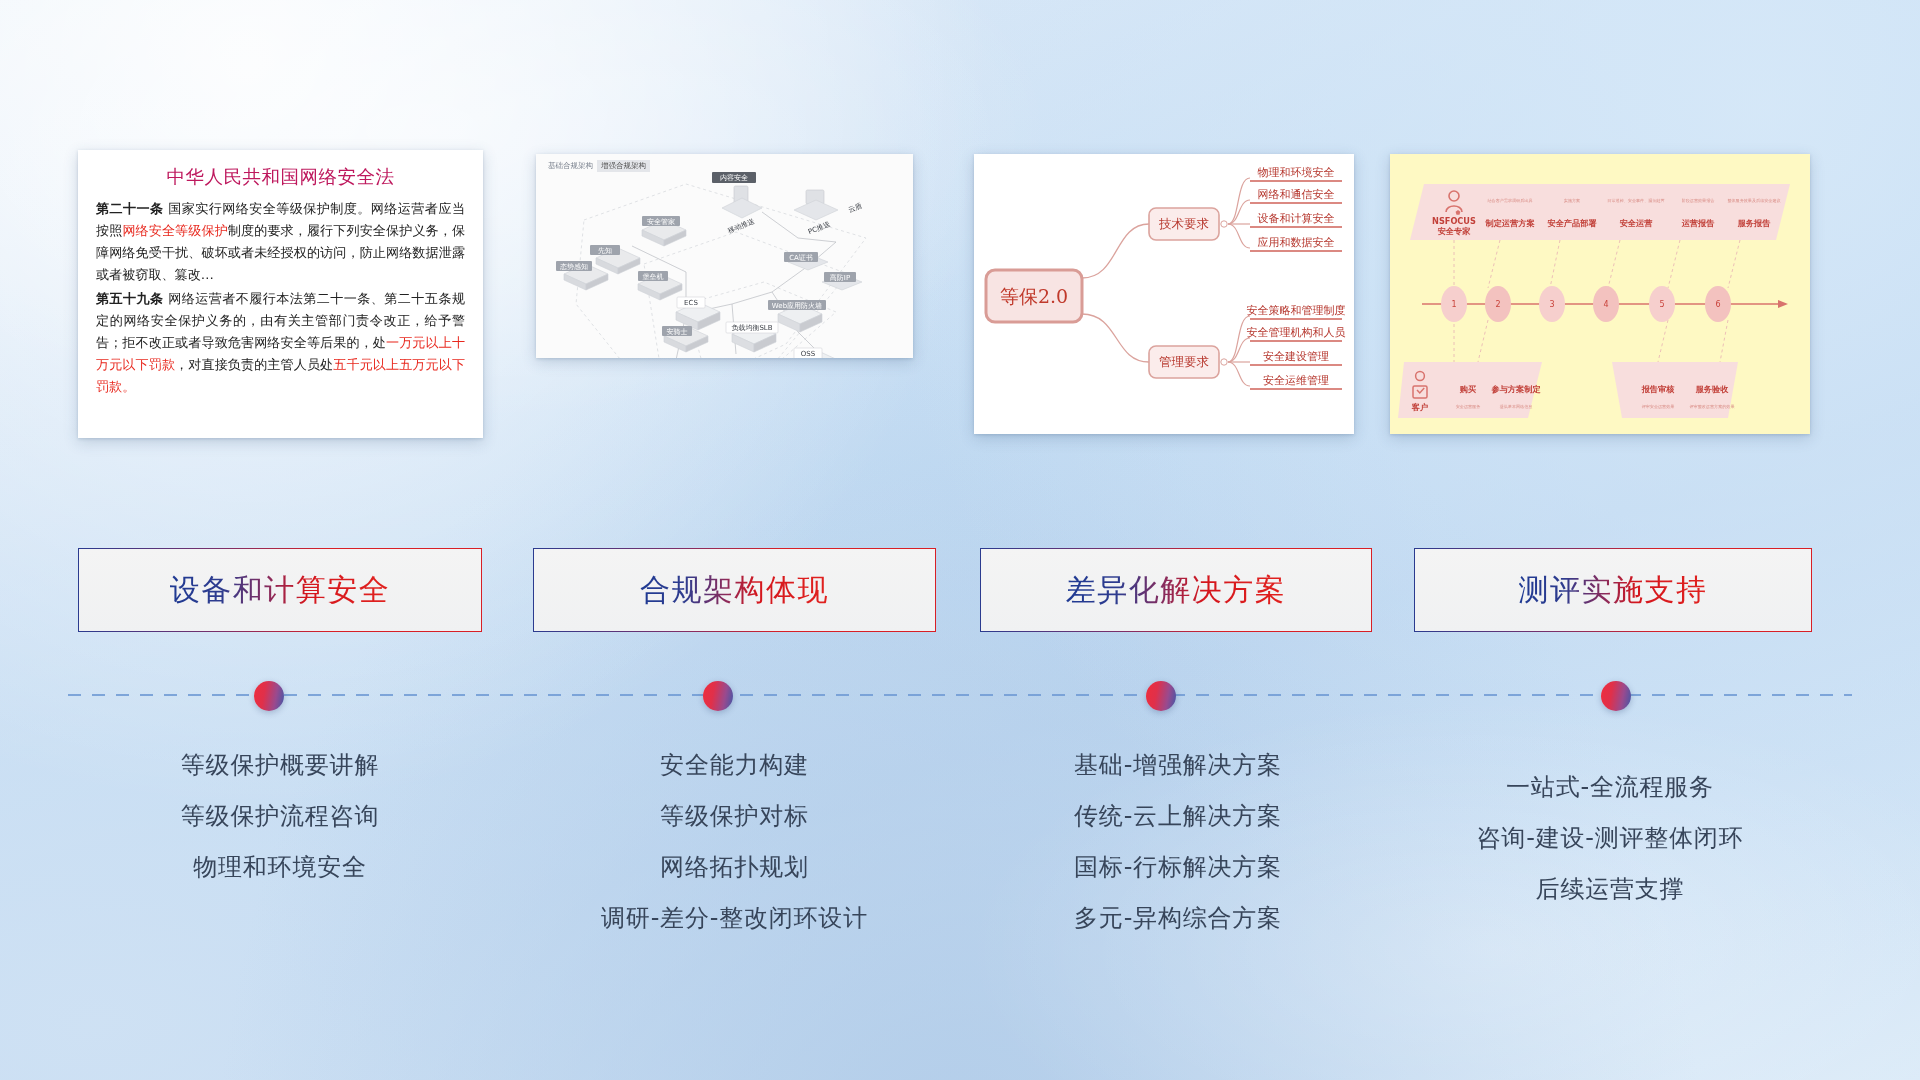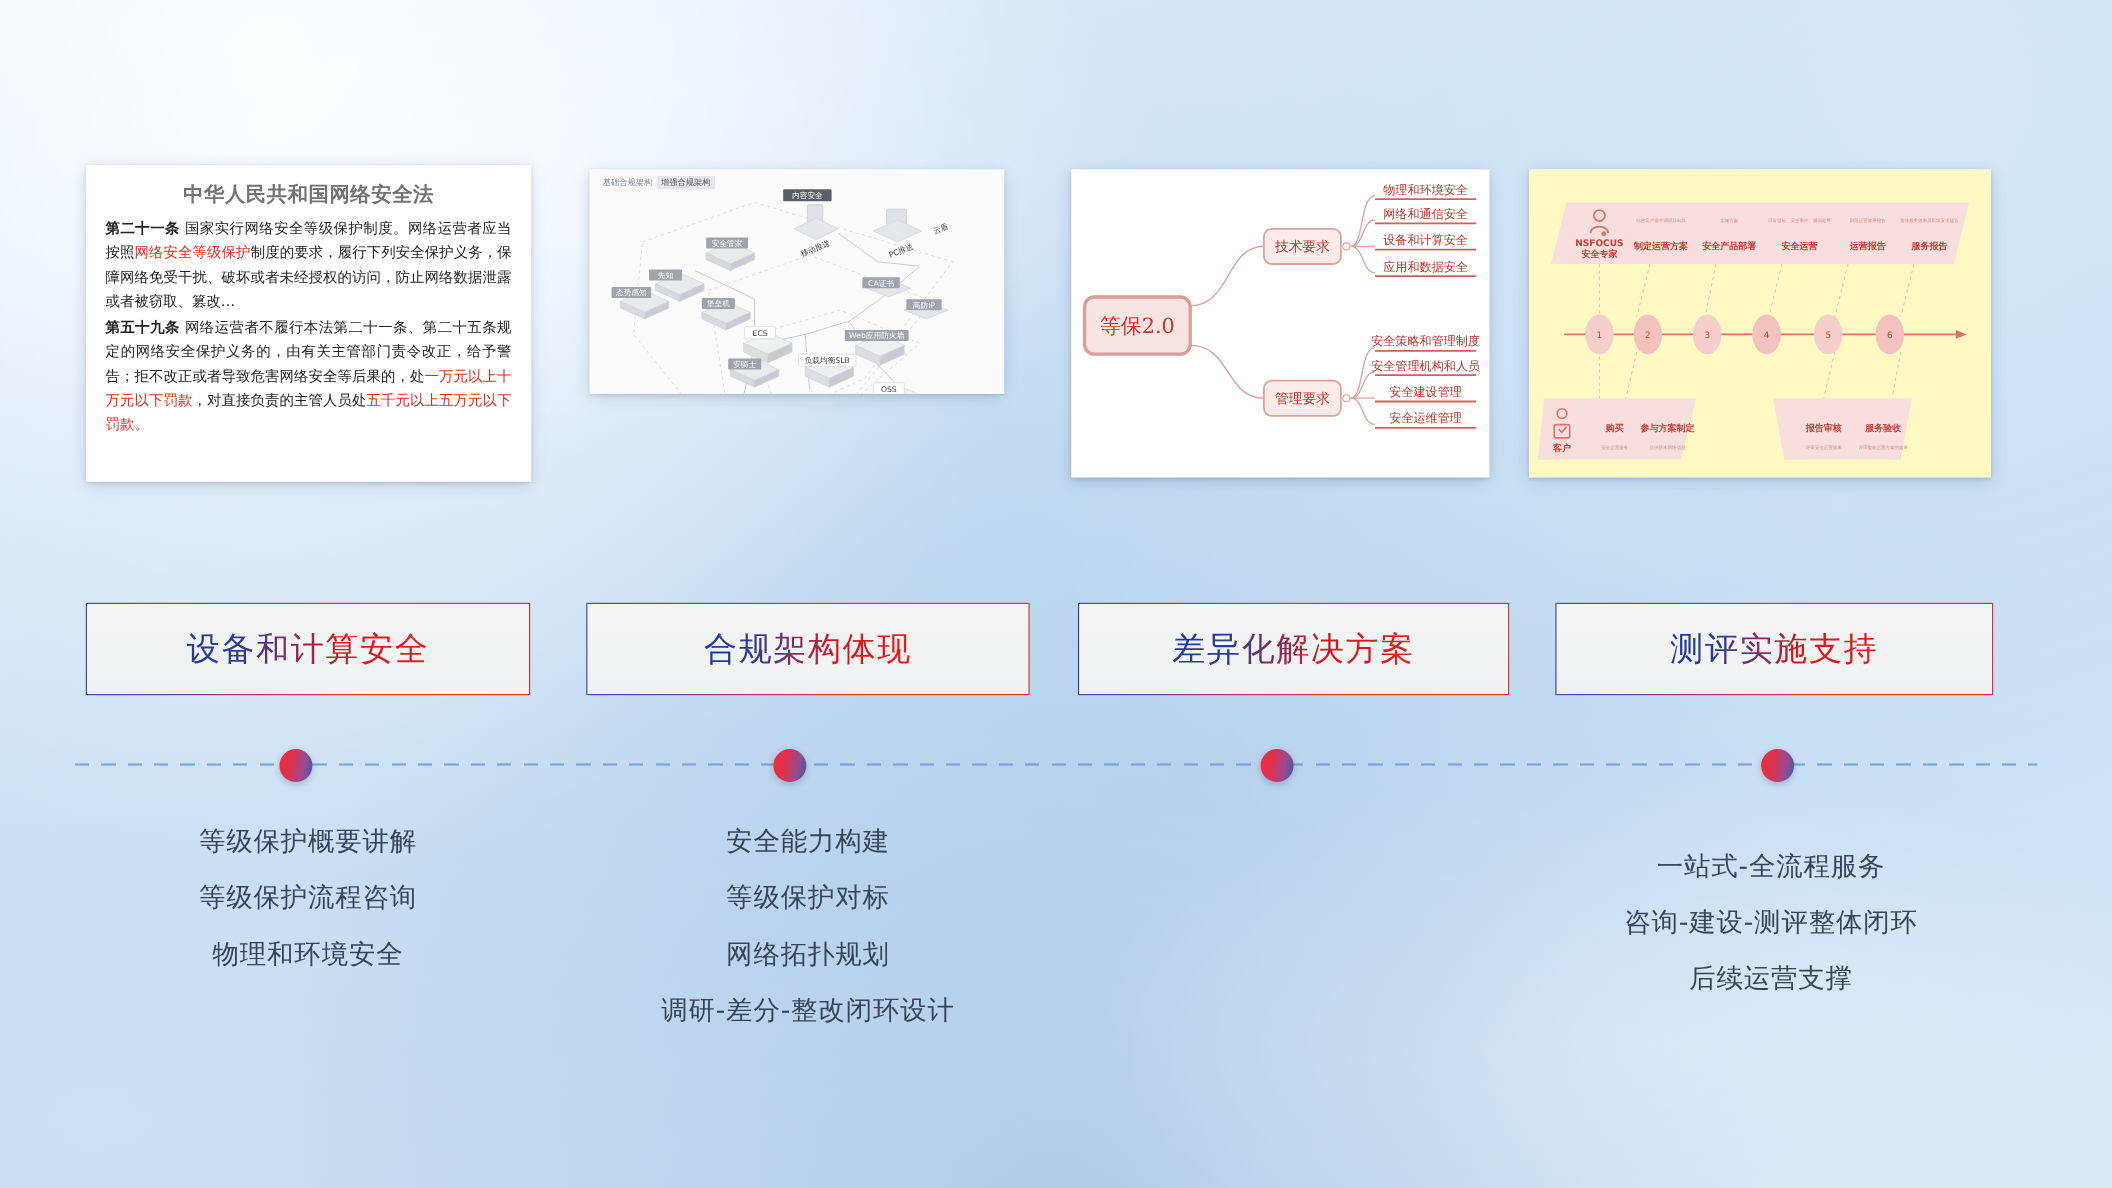--- a/index.html
+++ b/index.html
@@ -28,21 +28,21 @@
   .card{position:absolute;top:0;background:#fff;
     box-shadow:0 4px 14px rgba(40,70,110,.20),0 1px 3px rgba(40,70,110,.18);
     overflow:hidden;}
   .card.c1{left:78px;width:405px;height:288px;}
   .card.c2{left:536px;width:377px;height:204px;top:4px;}
   .card.c3{left:974px;width:380px;height:280px;top:4px;}
   .card.c4{left:1390px;width:420px;height:280px;top:4px;}
 
   
   .law{padding:14px 18px 8px 18px;box-sizing:border-box;height:100%;}
-  .law-title{text-align:center;font-size:18.5px;font-weight:bold;color:#737373;
+  .law-title{text-align:center;font-size:18.5px;font-weight:normal;color:#be185d;
     letter-spacing:.5px;margin-bottom:9px;font-family:"DejaVu Sans",sans-serif;}
   .law-p{font-size:13.1px;line-height:22px;color:#222;text-align:justify;
     font-family:"DejaVu Sans",sans-serif;margin-bottom:2px;}
   .law-p b{font-weight:bold;}
   .law-red{color:#e8281e;}
 
   
   .arch{position:relative;width:100%;height:100%;background:#fbfbfb;}
   .arch .tabs{position:absolute;left:8px;top:6px;font-size:7.5px;color:#7d8490;
     font-family:"DejaVu Sans",sans-serif;}
@@ -436,20 +436,26 @@
       <div class="li">等级保护概要讲解</div>
       <div class="li">等级保护流程咨询</div>
       <div class="li">物理和环境安全</div>
     </div>
     <div class="lcol l2">
       <div class="li">安全能力构建</div>
       <div class="li">等级保护对标</div>
       <div class="li">网络拓扑规划</div>
       <div class="li">调研-差分-整改闭环设计</div>
     </div>
+    <div class="lcol l3">
+      <div class="li">基础-增强解决方案</div>
+      <div class="li">传统-云上解决方案</div>
+      <div class="li">国标-行标解决方案</div>
+      <div class="li">多元-异构综合方案</div>
+    </div>
     <div class="lcol l4">
       <div class="li">一站式-全流程服务</div>
       <div class="li">咨询-建设-测评整体闭环</div>
       <div class="li">后续运营支撑</div>
     </div>
   </div>
 
 </div>
 
 </body></html>

